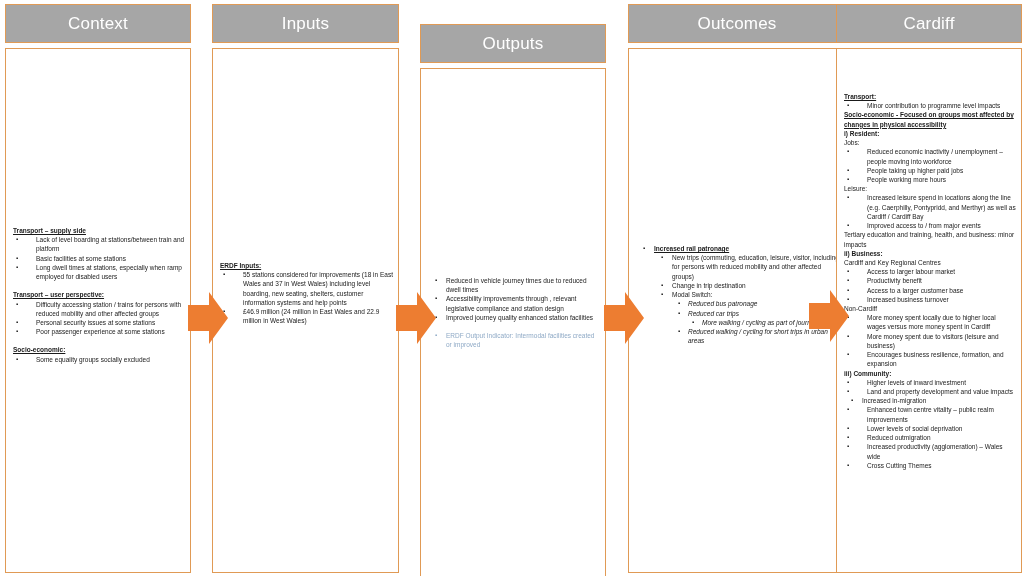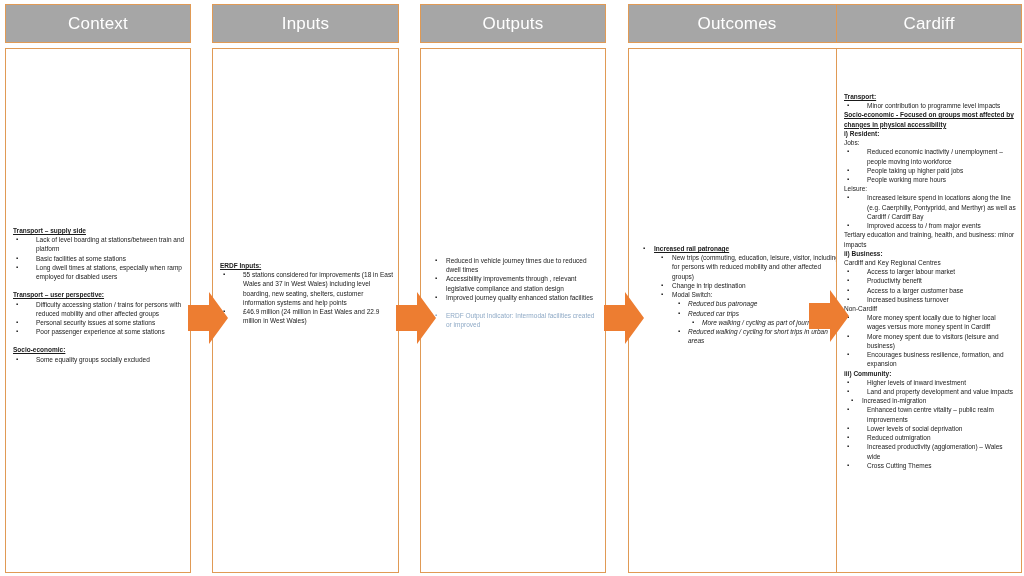--- a/index.html
+++ b/index.html
@@ -131,21 +131,21 @@
           <p class="heading">Transport – user perspective:</p>
           <p class="bullet lv1"><span class="dot">▪</span><span>Difficulty accessing station / trains for persons with reduced mobility and other affected groups</span></p>
           <p class="bullet lv1"><span class="dot">▪</span><span>Personal security issues at some stations</span></p>
           <p class="bullet lv1"><span class="dot">▪</span><span>Poor passenger experience at some stations</span></p>
           <div class="gap"></div>
           <p class="heading">Socio-economic:</p>
           <p class="bullet lv1"><span class="dot">▪</span><span>Some equality groups socially excluded</span></p>
         </div>
       </div>
     </div>
-    <div class="column" style="left: 420px; width: 186px;">
+    <div class="column" style="left: 420px; width: 186px; margin-top: 20px;">
       <div class="col-header">Outputs</div>
       <div class="col-body">
         <div class="col-content" style="top: 207px;">
           <p class="bullet lv2"><span class="dot">▪</span><span>Reduced in vehicle journey times due to reduced dwell times</span></p>
           <p class="bullet lv2"><span class="dot">▪</span><span>Accessibility improvements through , relevant legislative compliance and station design</span></p>
           <p class="bullet lv2"><span class="dot">▪</span><span>Improved journey quality enhanced station facilities</span></p>
           <div class="gap"></div>
           <p class="bullet lv2 muted"><span class="dot">▪</span><span>ERDF Output Indicator: Intermodal facilities created or improved</span></p>
         </div>
       </div>

